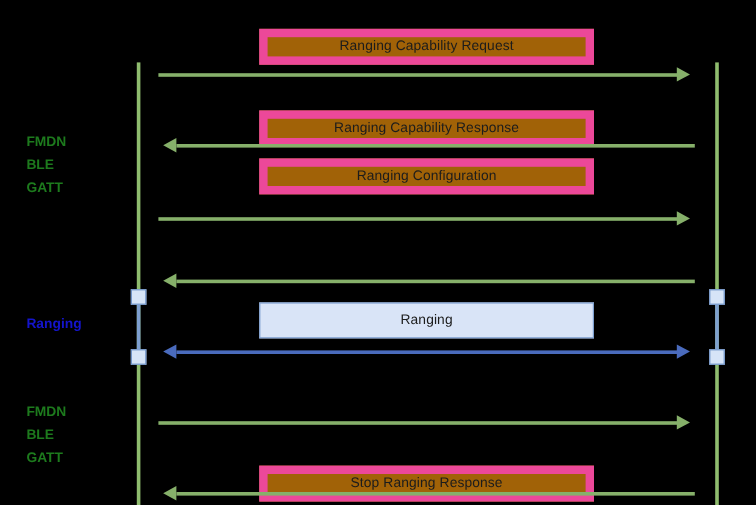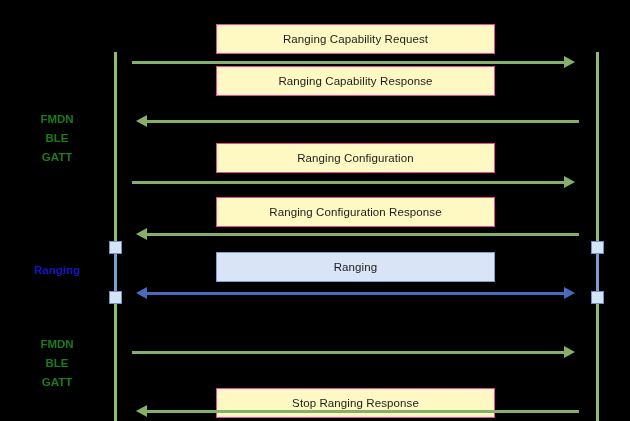--- a/index.html
+++ b/index.html
@@ -46,22 +46,22 @@
     height: 30px;
     box-sizing: border-box;
     display: flex;
     align-items: center;
     justify-content: center;
     font-size: 11.5px;
     color: #1c1c1c;
     letter-spacing: 0.1px;
   }
   .msg-box.green {
-    background: #fef9c3;
-    border: 1px solid #ec4899;
+    background: #a16207;
+    border: 7px solid #ec4899;
   }
   .msg-box.blue {
     background: #d9e4f7;
     border: 1px solid #7d9fd0;
   }
 
   
   .arrow-line {
     position: absolute;
     height: 3px;
@@ -77,21 +77,20 @@
     border-bottom: 6px solid transparent;
   }
   .arrow-head.right.green { border-left: 11px solid #86b06a; }
   .arrow-head.left.green  { border-right: 11px solid #86b06a; }
   .arrow-head.right.blue  { border-left: 11px solid #4a6bbd; }
   .arrow-head.left.blue   { border-right: 11px solid #4a6bbd; }
 
   
   .phase-label {
     position: absolute;
-    text-align: center;
     font-size: 11.5px;
     font-weight: bold;
     line-height: 19px;
     white-space: pre-line;
   }
   .phase-label.green-text { color: #1d7a1d; }
   .phase-label.blue-text  { color: #1414cc; }
 </style>
 </head>
 <body>
@@ -116,29 +115,28 @@
   <div class="phase-label blue-text" style="left:22px; top:261px; width:70px;">Ranging</div>
 
   <div class="phase-label green-text" style="left:22px; top:335px; width:70px;">FMDN
 BLE
 GATT</div>
 
   <div class="msg-box green" style="top:24px;">Ranging Capability Request</div>
   <div class="arrow-line green" style="left:132px; top:61px; width:434px;"></div>
   <div class="arrow-head right green" style="left:564px; top:56px;"></div>
 
-  <div class="msg-box green" style="top:66px;">Ranging Capability Response</div>
+  <div class="msg-box green" style="top:92px;">Ranging Capability Response</div>
   <div class="arrow-line green" style="left:147px; top:120px; width:432px;"></div>
   <div class="arrow-head left green" style="left:136px; top:115px;"></div>
 
-  <div class="msg-box green" style="top:143px;">Ranging Configuration</div>
+  <div class="msg-box green" style="top:132px;">Ranging Configuration</div>
   <div class="arrow-line green" style="left:132px; top:181px; width:434px;"></div>
   <div class="arrow-head right green" style="left:564px; top:176px;"></div>
 
-  <div class="msg-box green" style="top:197px;">Ranging Configuration Response</div>
   <div class="arrow-line green" style="left:147px; top:233px; width:432px;"></div>
   <div class="arrow-head left green" style="left:136px; top:228px;"></div>
 
   <div class="msg-box blue" style="top:252px;">Ranging</div>
   <div class="arrow-line blue" style="left:147px; top:292px; width:418px;"></div>
   <div class="arrow-head left blue" style="left:136px; top:287px;"></div>
   <div class="arrow-head right blue" style="left:564px; top:287px;"></div>
 
   <div class="arrow-line green" style="left:132px; top:351px; width:434px;"></div>
   <div class="arrow-head right green" style="left:564px; top:346px;"></div>

